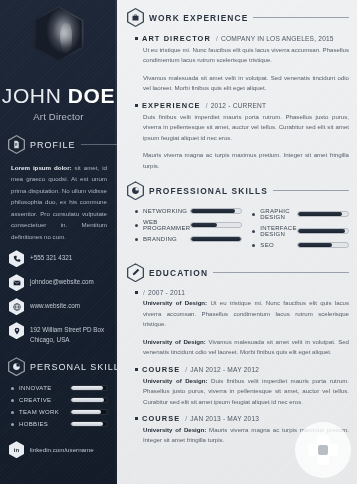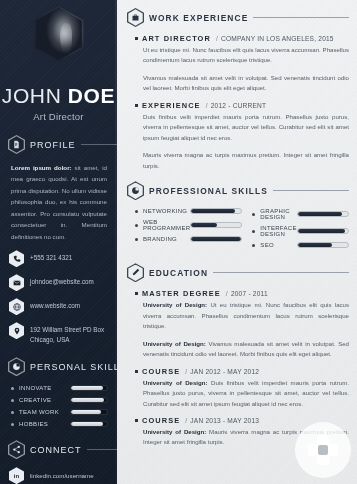--- a/index.html
+++ b/index.html
@@ -302,33 +302,20 @@
       </div>
       <div class="sk-row">
         <span class="sk-bullet"></span>
         <span class="sk-name">HOBBIES</span>
         <span class="bar-d">
             <i style="width:90%"></i>
           </span>
       </div>
     </div>
 
-    <div class="sec-dark">
-      <span class="hexicon">
-        <span class="ring"></span>
-        <svg viewBox="0 0 24 24">
-            <circle cx="18" cy="5" r="3" fill="#e3e8ef"></circle>
-            <circle cx="6" cy="12" r="3" fill="#e3e8ef"></circle>
-            <circle cx="18" cy="19" r="3" fill="#e3e8ef"></circle>
-            <path d="M8 11l8-5M8 13l8 5" stroke="#e3e8ef" stroke-width="1.6" fill="none"></path>
-          </svg>
-      </span>
-      <span class="sec-title">CONNECT</span>
-      <span class="rule"></span>
-    </div>
     <div class="connect-list">
       <div class="connect-row">
         <span class="s-ico">in</span>
         <span class="s-txt">linkedin.com/username</span>
       </div>
 
     </div>
   </aside>
 
   <main class="main">
@@ -437,21 +424,20 @@
             <path d="M18 2l4 4-12 12-5 1 1-5z" fill="#2a3342"></path>
           </svg>
       </span>
       <span class="sec-title">EDUCATION</span>
       <span class="rule"></span>
     </div>
 
     <div class="entry">
       <div class="entry-head">
         <span class="sq"></span>
-        <span class="e-title">MASTER DEGREE</span>
         <span class="e-meta"><span class="slash">/</span> <span>2007 - 2011</span></span>
       </div>
       <div class="e-desc"><b>University of Design:</b><span> Ut eu tristique mi. Nunc faucibus elit quis lacus viverra accumsan. Phasellus condimentum lacus rutrum scelerisque tristique.</span></div>
     </div>
 
     <div class="entry">
       <div class="e-desc"><b>University of Design:</b><span> Vivamus malesuada sit amet velit in volutpat. Sed venenatis tincidunt odio vel laoreet. Morbi finibus quis elit eget aliquet.</span></div>
     </div>
 
     <div class="entry">

